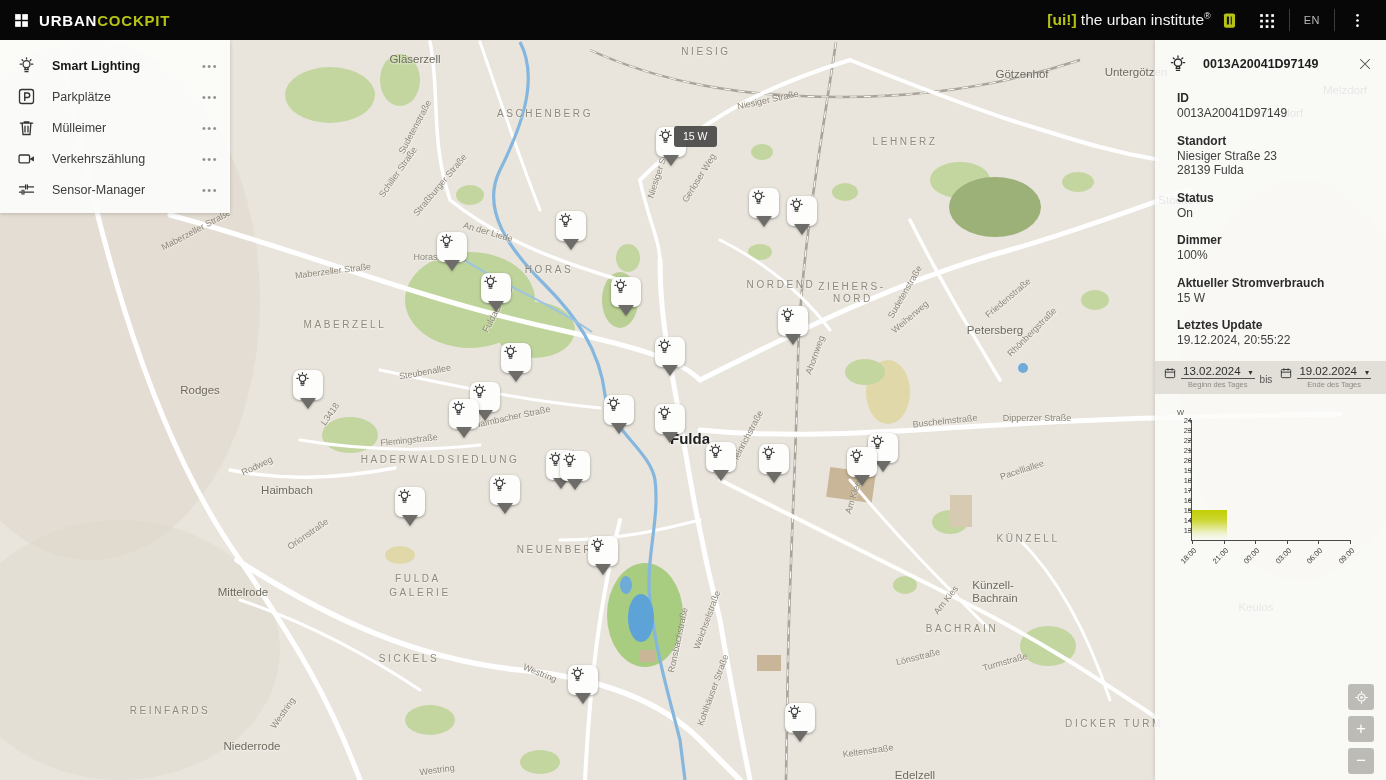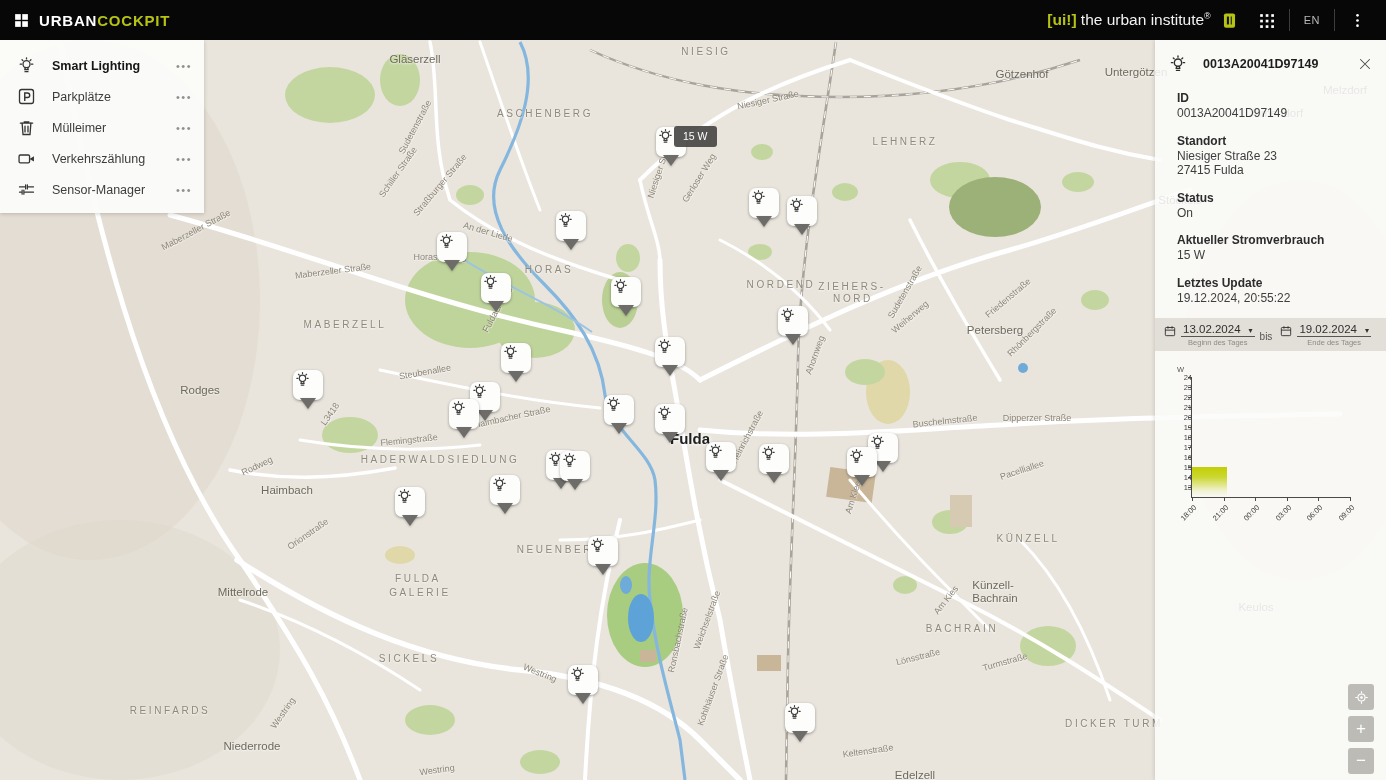--- a/index.html
+++ b/index.html
@@ -42,21 +42,21 @@
   .tb-right{margin-left:auto;display:flex;align-items:center;margin-right:10px;}
   .brand{font-size:15.5px;color:#f2f2f2;}
   .brand .accent{color:#b6c314;font-weight:700;}
   .brand sup{font-size:9px;}
   .tb-icon{width:19px;height:19px;color:#fff;margin:0 9px;cursor:pointer;display:inline-flex;}
   .tb-icon svg{width:100%;height:100%;}
   .tb-divider{width:1px;height:22px;background:#3c3c3c;margin:0 4px;}
   .tb-lang{font-size:11px;color:#b9b9b9;margin:0 10px;letter-spacing:.5px;cursor:pointer;}
 
   
-  #sidebar{position:absolute;left:0;top:40px;width:204px;background:rgba(251,251,249,.97);z-index:30;
+  #sidebar{position:absolute;left:0;top:40px;width:230px;background:rgba(251,251,249,.97);z-index:30;
      padding:10px 0 8px 0;box-shadow:0 1px 4px rgba(0,0,0,.18);}
   .sb-item{display:flex;align-items:center;height:31px;padding:0 12px 0 16px;cursor:pointer;}
   .sb-icon{width:21px;height:21px;color:#343434;flex:none;display:flex;}
   .sb-icon svg{width:100%;height:100%;}
   .sb-label{font-size:12.5px;color:#3c3c3c;margin-left:15px;}
   .sb-item.active .sb-label{font-weight:700;color:#161616;}
   .sb-dots{margin-left:auto;color:#8f8f8f;font-size:11px;letter-spacing:1.5px;cursor:pointer;}
 
   
   #panel{position:absolute;left:1155px;top:40px;width:231px;height:740px;z-index:20;
@@ -734,25 +734,29 @@
         </span>
     </div>
     <div class="p-fields">
         <div class="p-field">
           <div class="p-flabel">ID</div>
           <div class="p-fline">0013A20041D97149</div>
         </div>
         <div class="p-field">
           <div class="p-flabel">Standort</div>
           <div class="p-fline">Niesiger Straße 23</div>
-          <div class="p-fline">27415 Fulda</div>
+          <div class="p-fline">28139 Fulda</div>
         </div>
         <div class="p-field">
           <div class="p-flabel">Status</div>
           <div class="p-fline">On</div>
+        </div>
+        <div class="p-field">
+          <div class="p-flabel">Dimmer</div>
+          <div class="p-fline">100%</div>
         </div>
         <div class="p-field">
           <div class="p-flabel">Aktueller Stromverbrauch</div>
           <div class="p-fline">15 W</div>
         </div>
         <div class="p-field">
           <div class="p-flabel">Letztes Update</div>
           <div class="p-fline">19.12.2024, 20:55:22</div>
         </div>
       </div>

